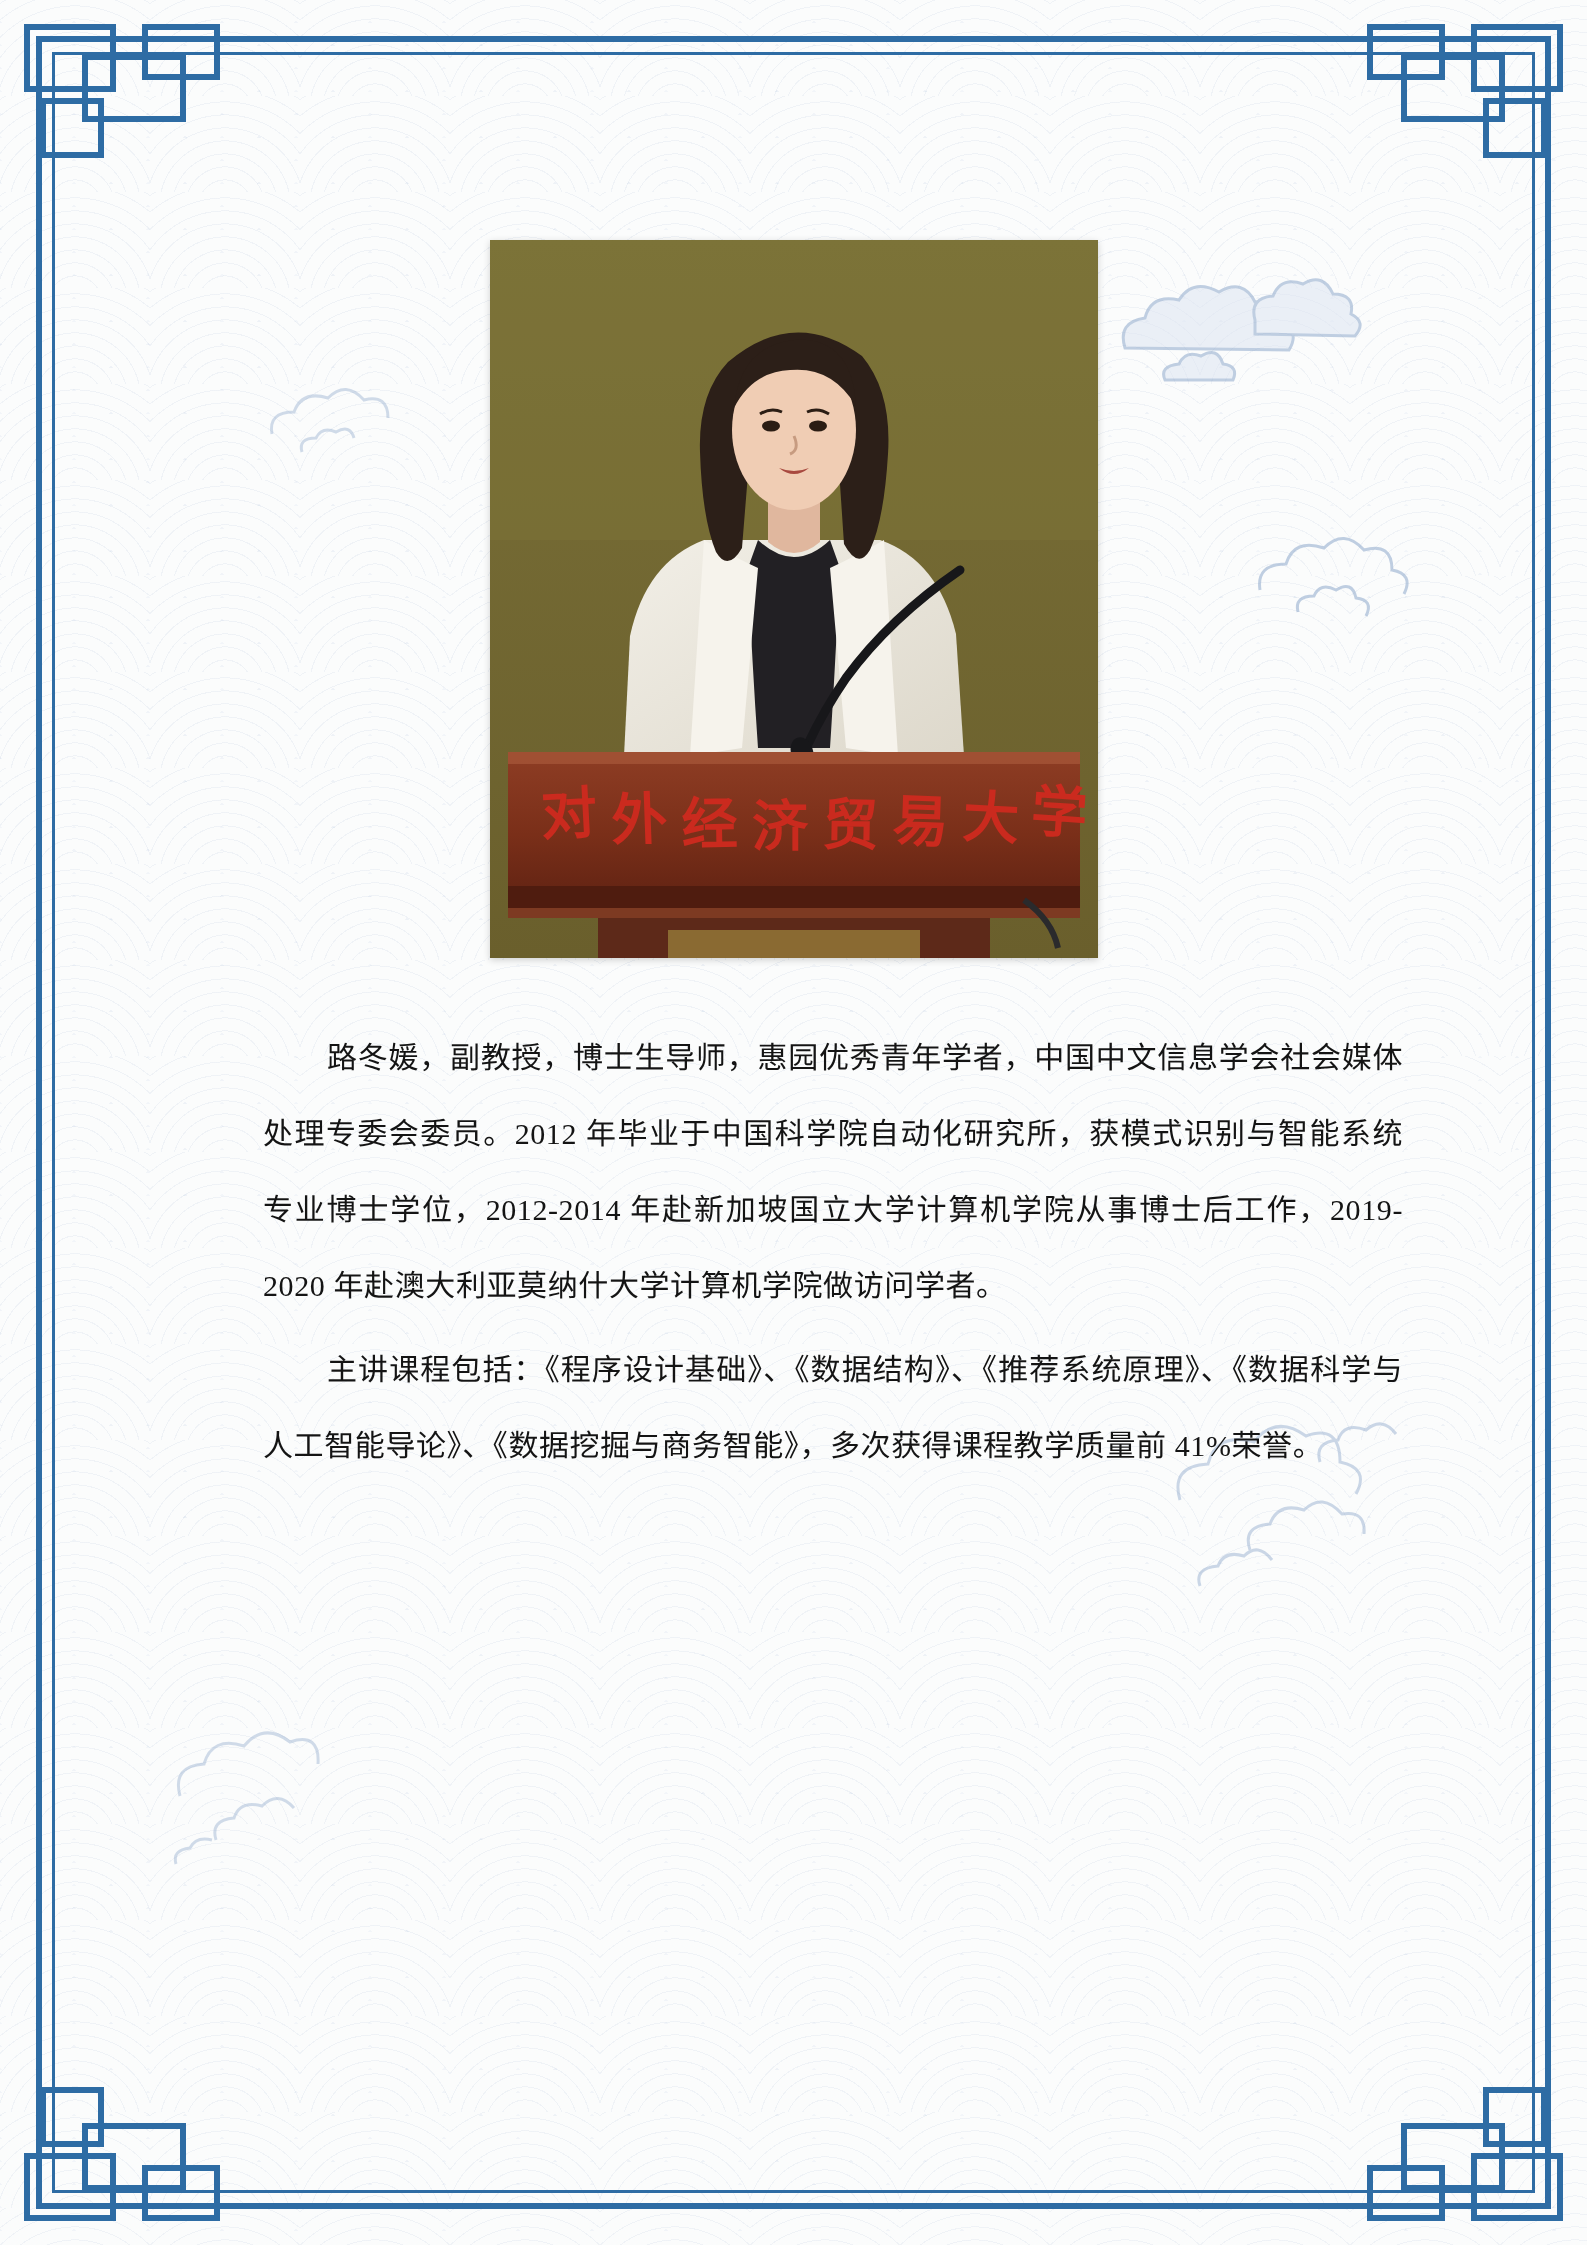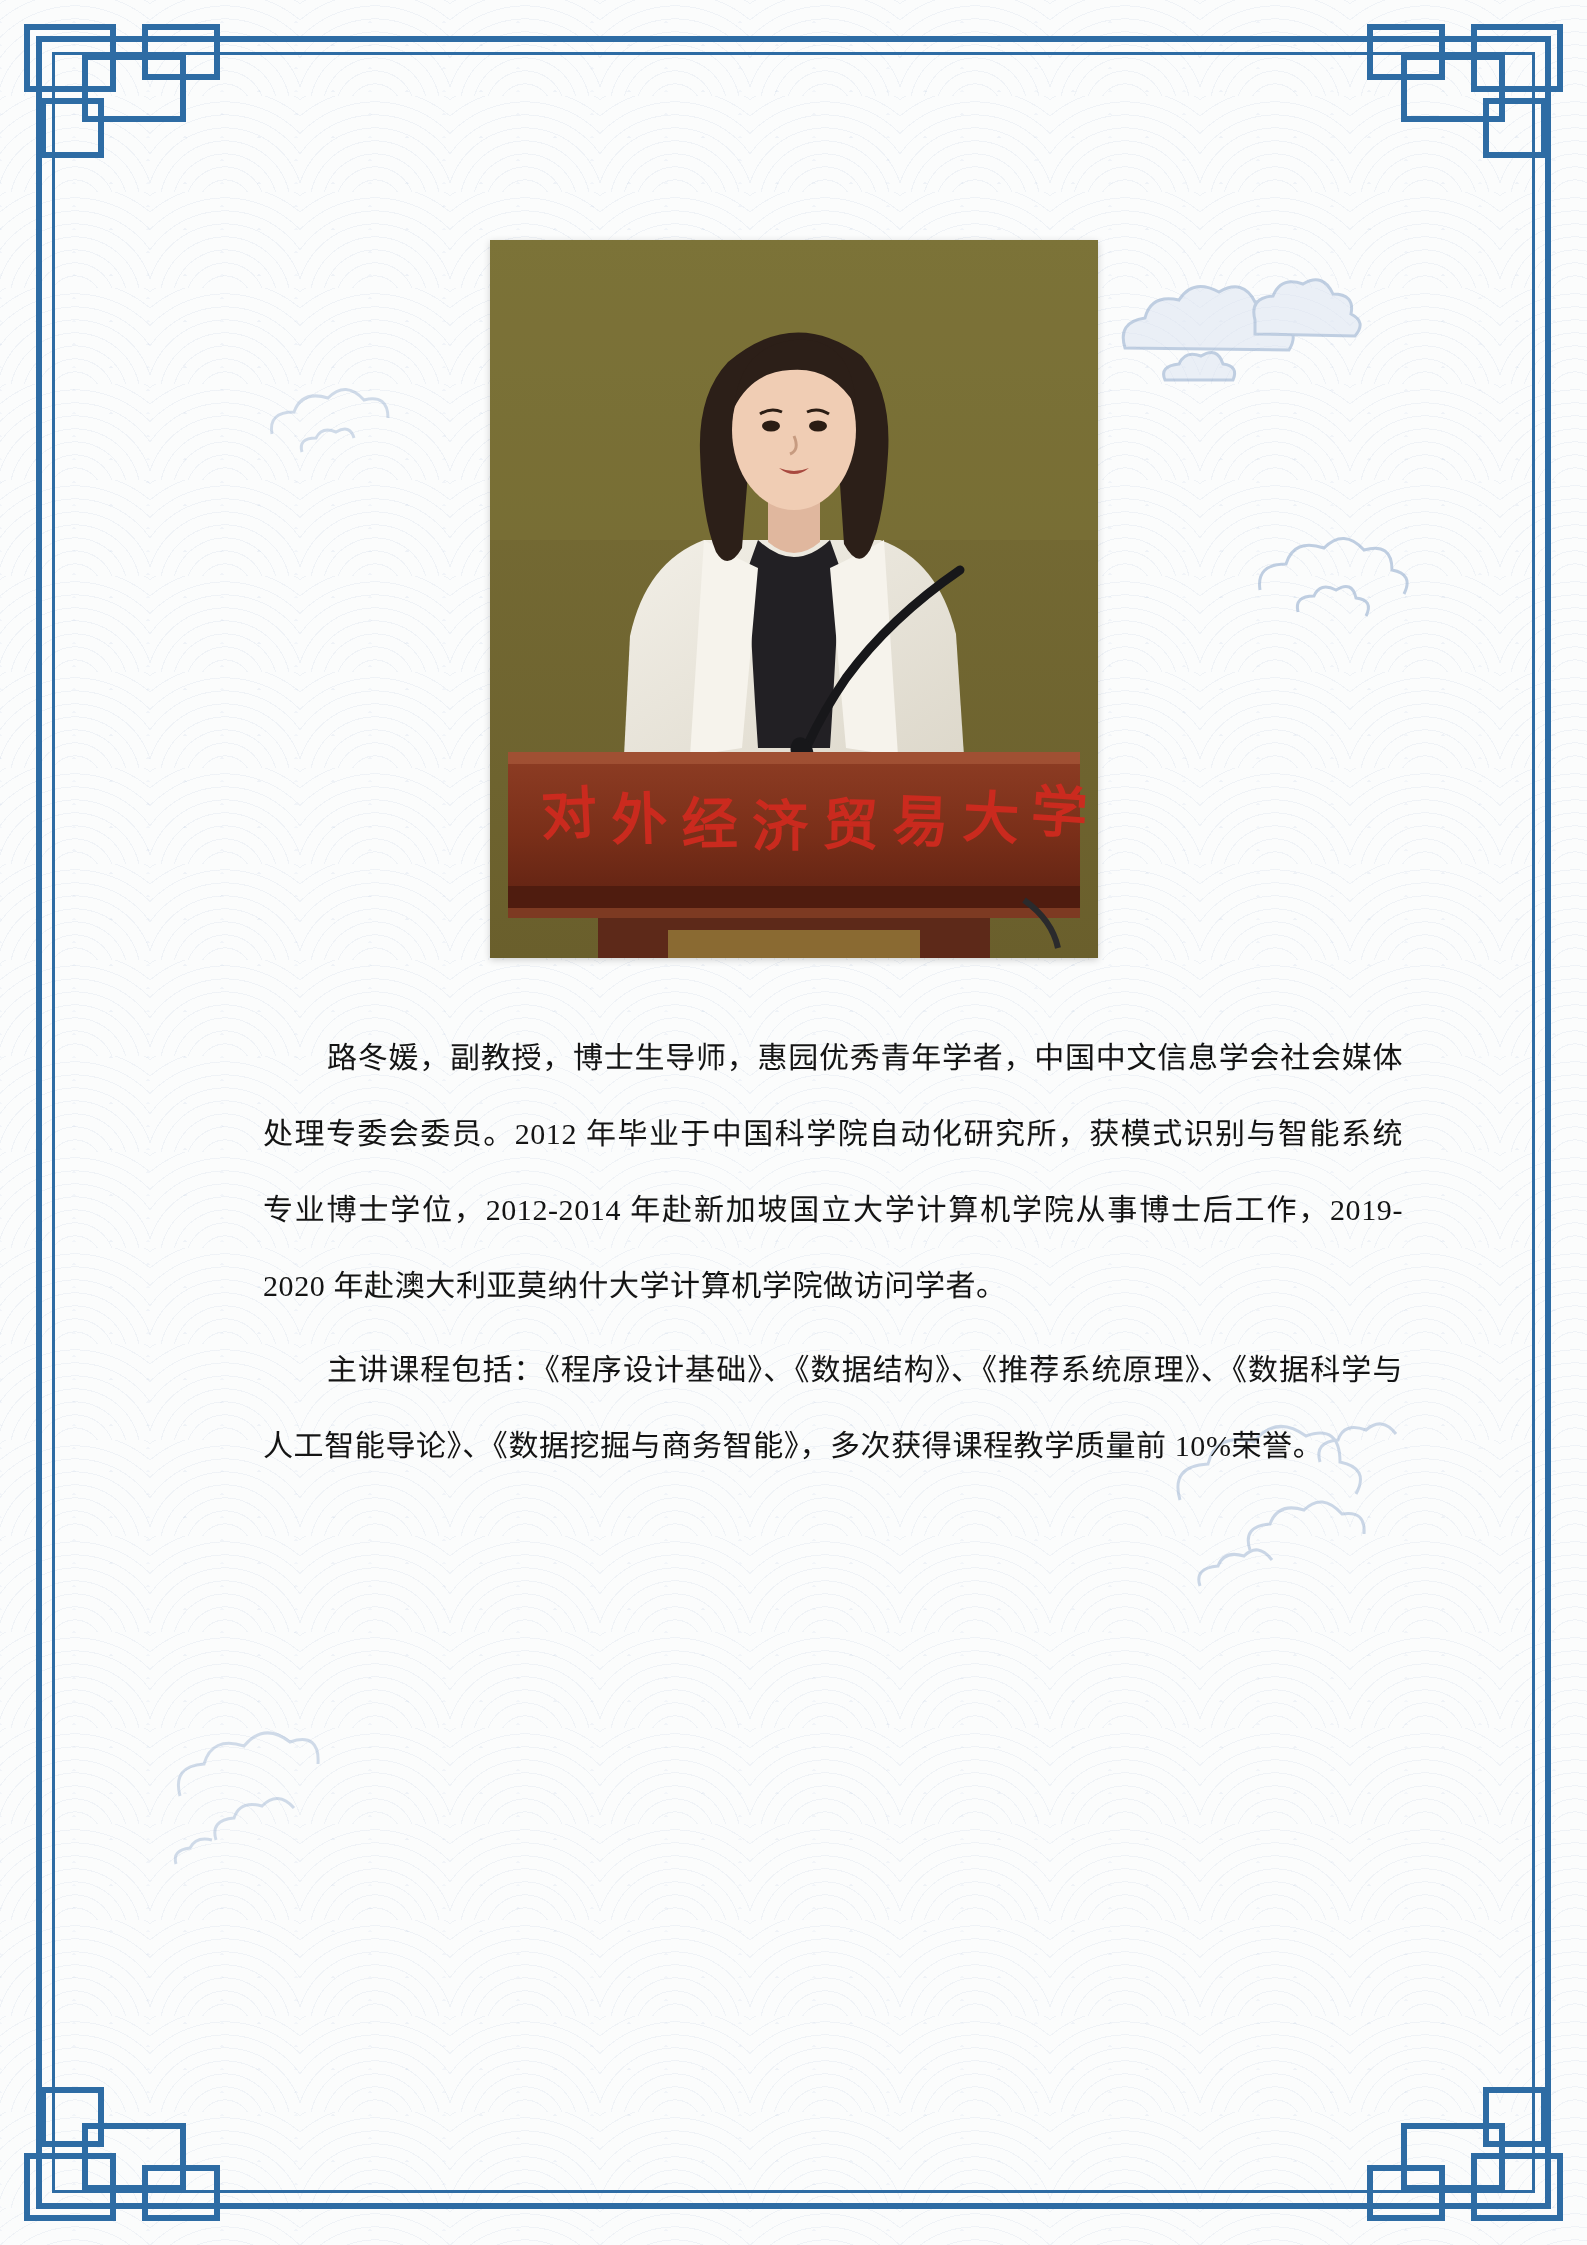--- a/index.html
+++ b/index.html
@@ -278,16 +278,16 @@
         <text x="472" y="596" transform="rotate(3 472 596)">大</text>
         <text x="540" y="590" transform="rotate(4 540 590)">学</text>
       </g>
 
       <path d="M534 660 q28 20 34 48" stroke="#2a2a2c" stroke-width="6" fill="none"></path>
     </svg>
   </div>
 
   <div class="content">
     <p class="para">路冬媛，副教授，博士生导师，惠园优秀青年学者，中国中文信息学会社会媒体处理专委会委员。2012 年毕业于中国科学院自动化研究所，获模式识别与智能系统专业博士学位，2012-2014 年赴新加坡国立大学计算机学院从事博士后工作，2019-2020 年赴澳大利亚莫纳什大学计算机学院做访问学者。</p>
-    <p class="para">主讲课程包括：《程序设计基础》、《数据结构》、《推荐系统原理》、《数据科学与人工智能导论》、《数据挖掘与商务智能》，多次获得课程教学质量前 10%荣誉。</p>
+    <p class="para">主讲课程包括：《程序设计基础》、《数据结构》、《推荐系统原理》、《数据科学与人工智能导论》、《数据挖掘与商务智能》，多次获得课程教学质量前 41%荣誉。</p>
   </div>
 
 </div>
 
 </body></html>

